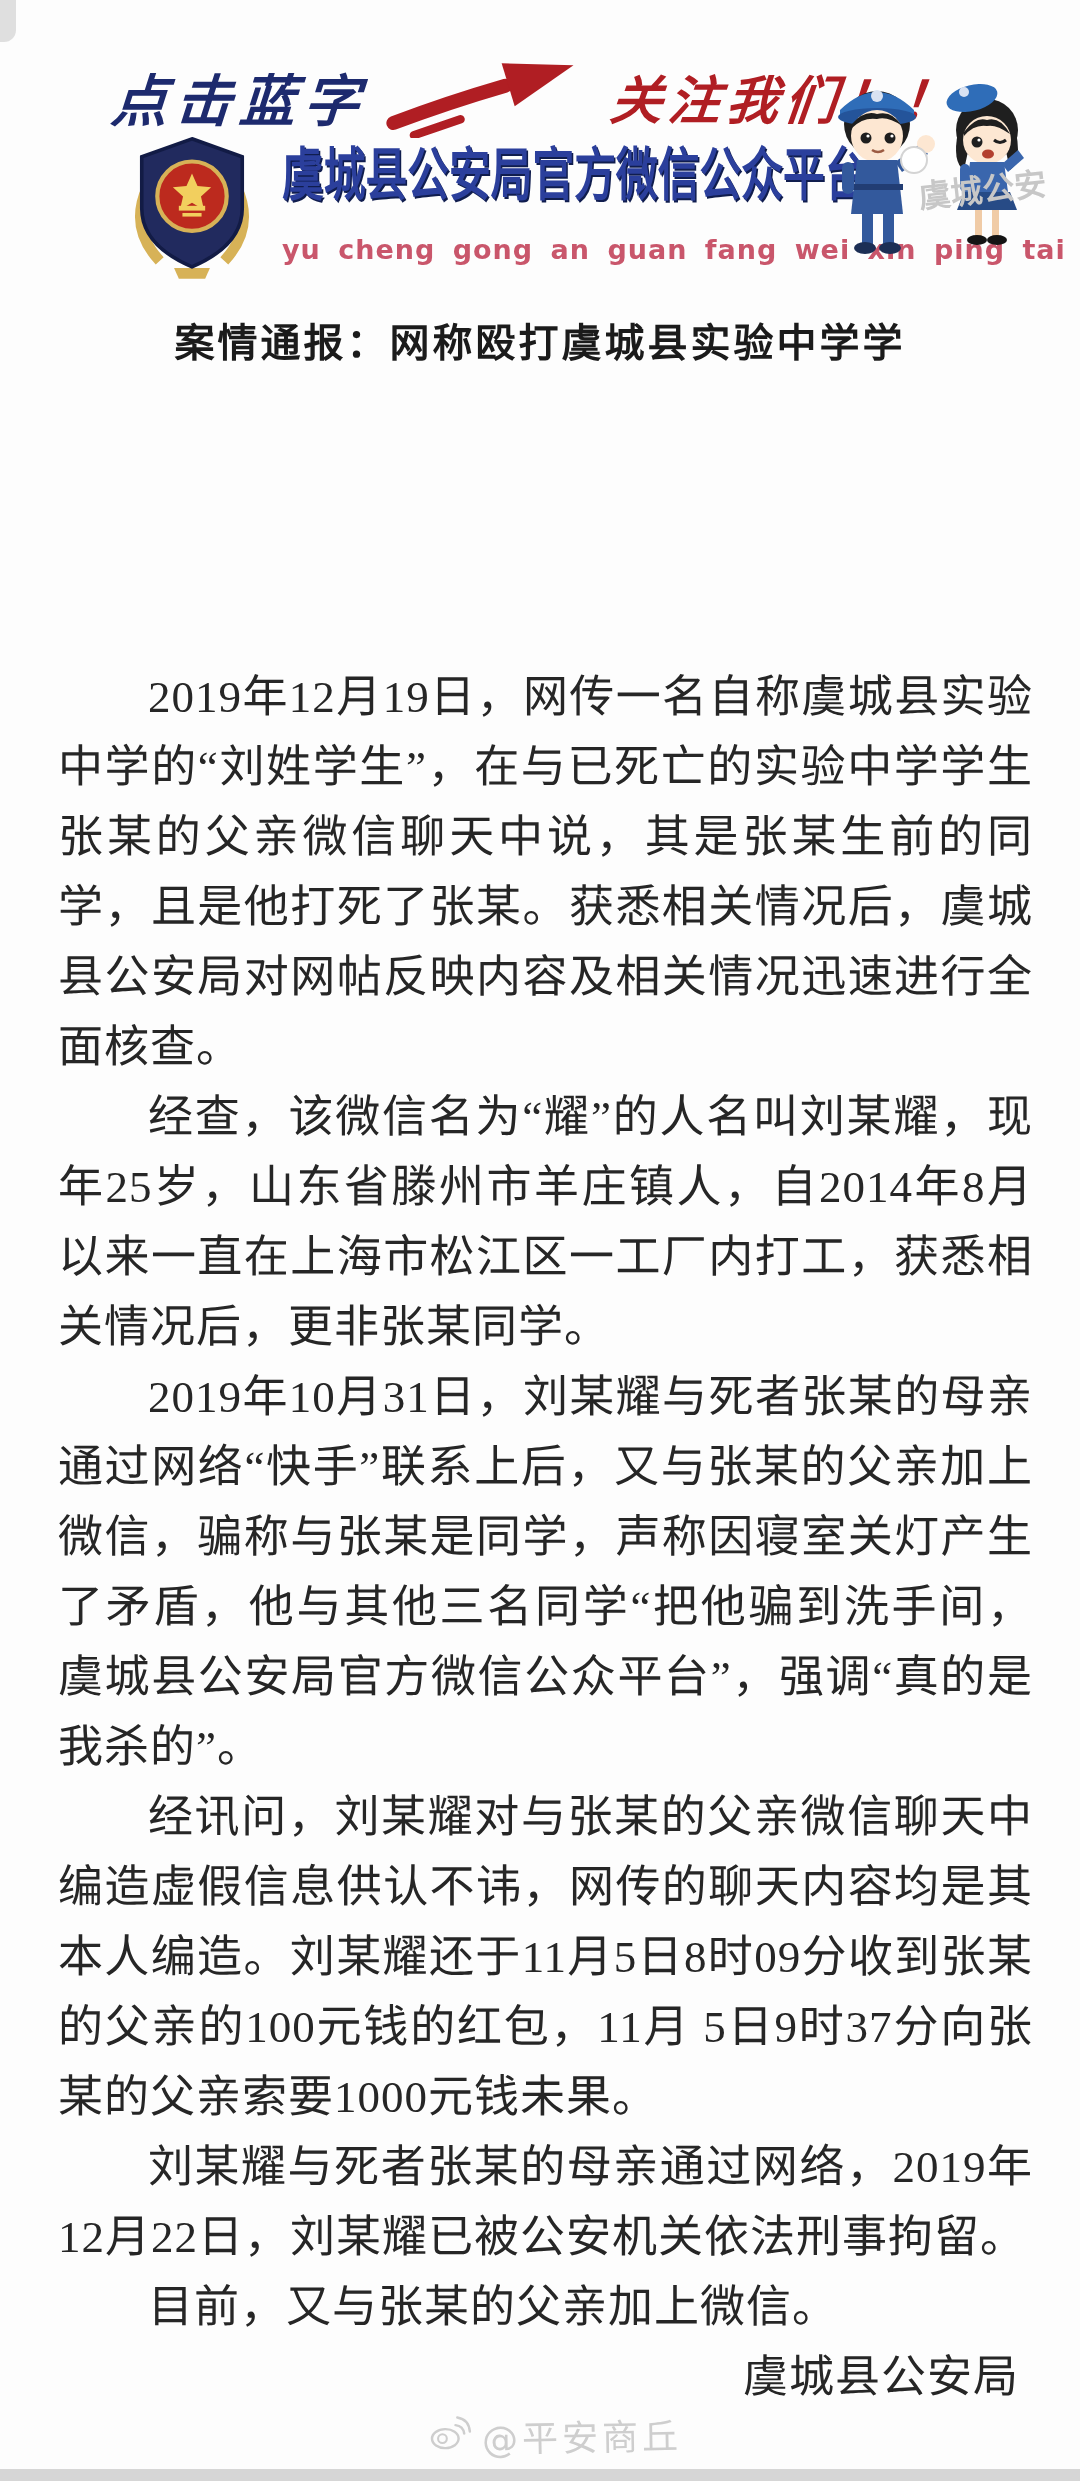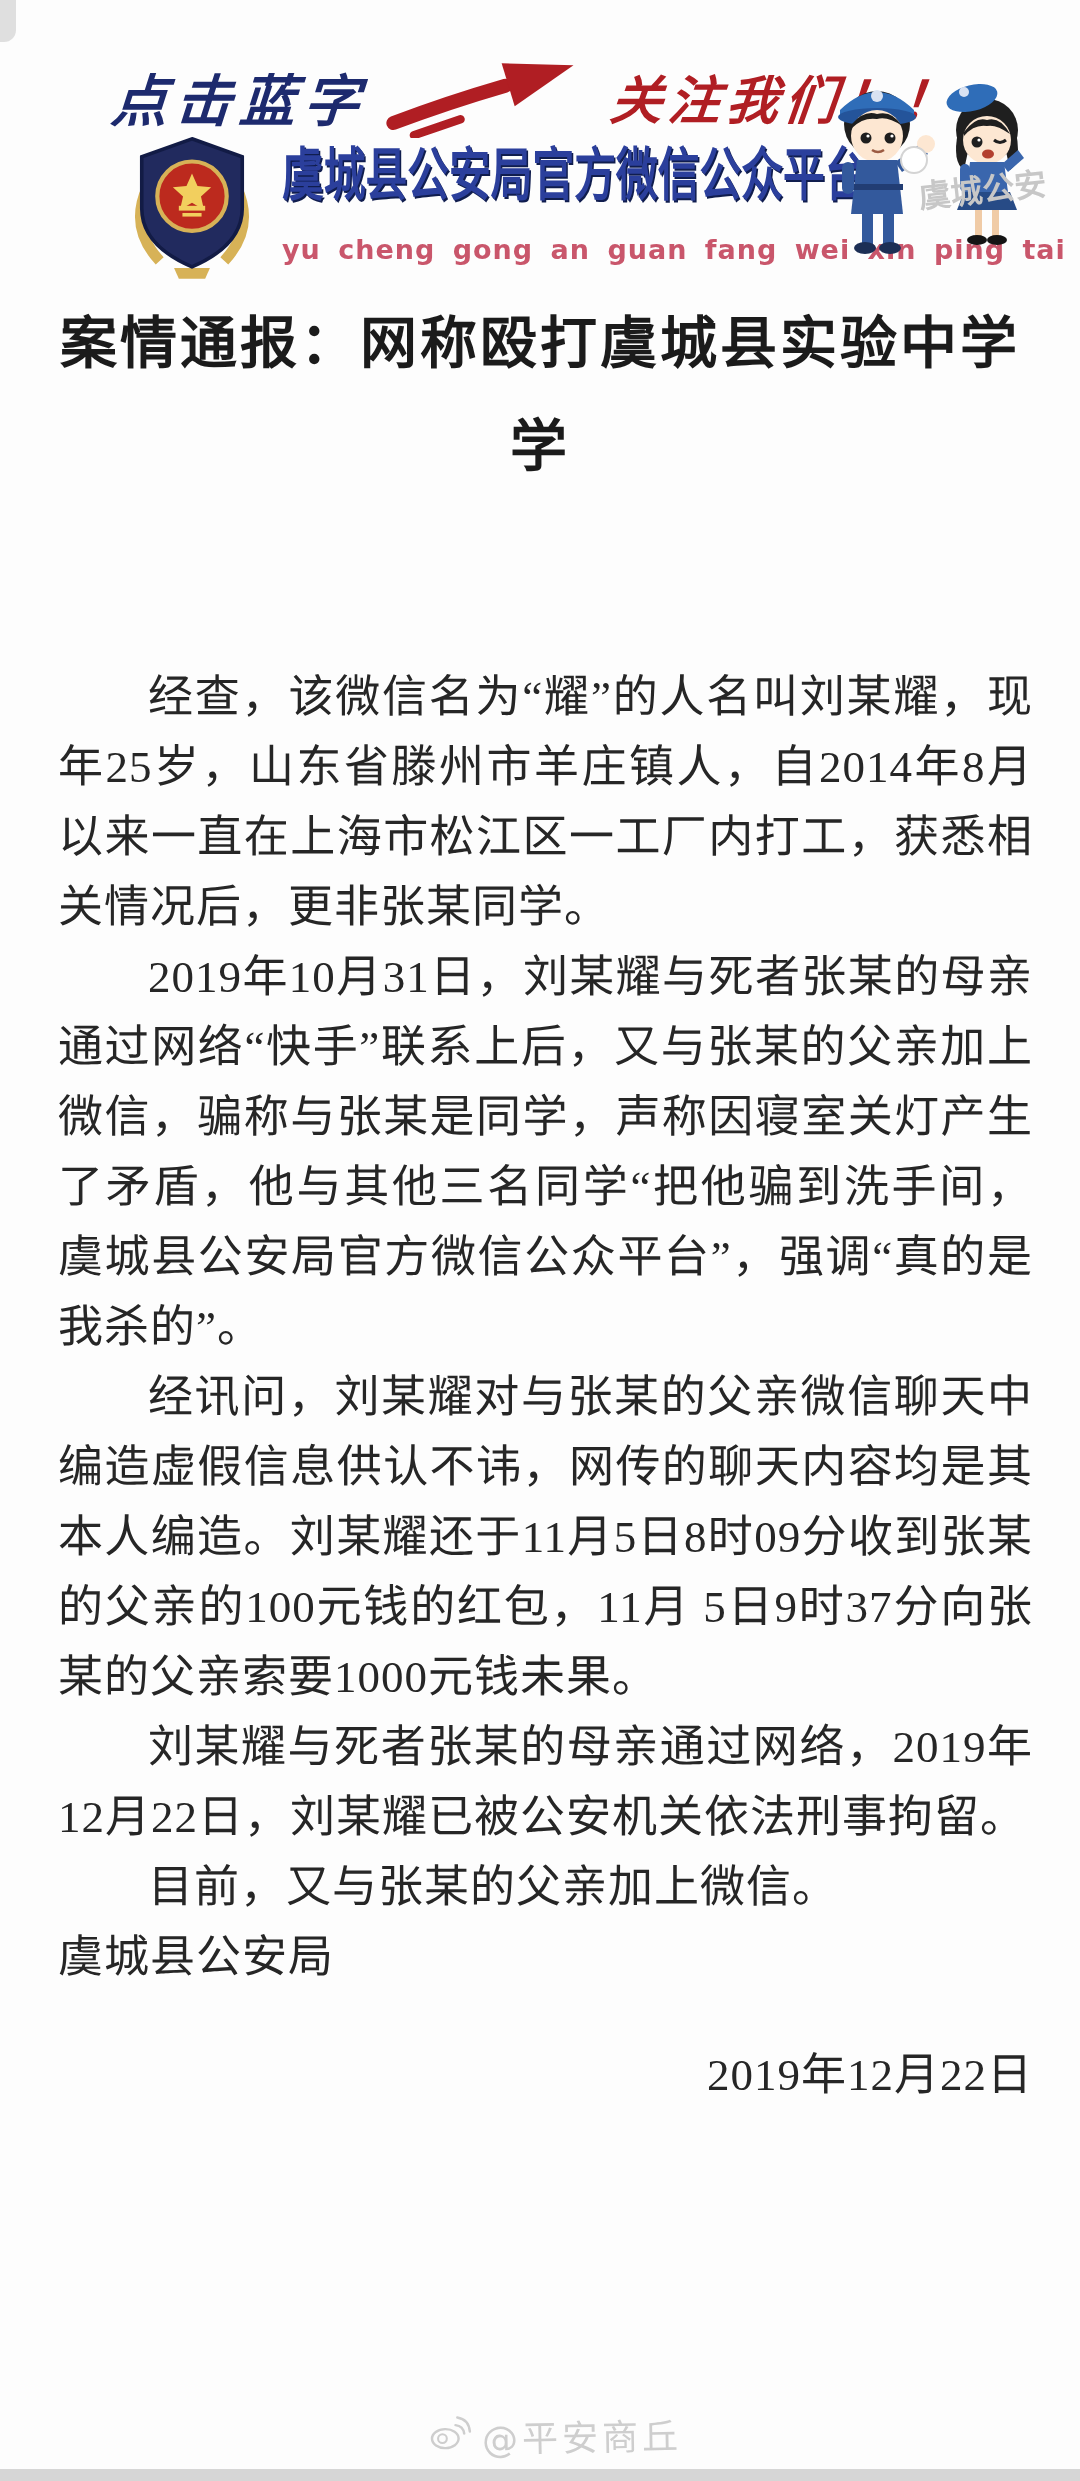--- a/index.html
+++ b/index.html
@@ -40,31 +40,31 @@
   .banner-pinyin{
     margin-top:22px;font-family:"DejaVu Sans","Liberation Sans",sans-serif;
     font-size:27px;font-weight:bold;color:#c9566b;white-space:nowrap;
     letter-spacing:1px;word-spacing:7px;
   }
   .mascots{position:absolute;left:802px;top:10px;width:262px;height:236px;}
   
   .title-block{
     position:absolute;top:292px;left:40px;width:1000px;text-align:center;
     font-family:"DejaVu Sans","Liberation Sans",sans-serif;
-    font-weight:900;font-size:57px;line-height:103px;color:#1b1b1b;
+    font-weight:900;font-size:40px;line-height:103px;color:#1b1b1b;
     letter-spacing:3px;
   }
   
   .body-block{
     position:absolute;top:662px;left:58px;width:975px;
     font-size:45px;line-height:70px;color:#262626;text-align:justify;
     letter-spacing:1px;
   }
   .body-block p{margin:0;text-indent:2em;}
-  .body-block p.sig{text-indent:0;text-align:left;padding-right:14px;}
+  .body-block p.sig{text-indent:0;text-align:right;padding-right:14px;}
   .body-block p.date{text-indent:0;text-align:right;padding-right:0;margin-top:48px;}
   
   .watermark{
     position:absolute;left:428px;bottom:20px;display:flex;align-items:center;gap:10px;
     color:#c9c9c9;font-size:36px;letter-spacing:4px;
     font-family:"DejaVu Sans","Liberation Sans",sans-serif;
     transform:rotate(-1deg);opacity:.9;
   }
   .bottom-edge{
     position:absolute;left:0;bottom:0;width:1080px;height:12px;background:#d6d6d6;
@@ -157,20 +157,21 @@
         <text x="118" y="150" fill="#c7c7c7" font-size="32" font-weight="bold" transform="rotate(-6 118 150)">虞城公安</text>
       </svg>
     </div>
   </header>
 
   <section class="title-block">
     <div>案情通报：网称殴打虞城县实验中学学</div>
   </section>
 
   <section class="body-block">
+    <p>2019年12月19日，网传一名自称虞城县实验中学的“刘姓学生”，在与已死亡的实验中学学生张某的父亲微信聊天中说，其是张某生前的同学，且是他打死了张某。获悉相关情况后，虞城县公安局对网帖反映内容及相关情况迅速进行全面核查。</p>
     <p>经查，该微信名为“耀”的人名叫刘某耀，现年25岁，山东省滕州市羊庄镇人，自2014年8月以来一直在上海市松江区一工厂内打工，获悉相关情况后，更非张某同学。</p>
     <p>2019年10月31日，刘某耀与死者张某的母亲通过网络“快手”联系上后，又与张某的父亲加上微信，骗称与张某是同学，声称因寝室关灯产生了矛盾，他与其他三名同学“把他骗到洗手间，虞城县公安局官方微信公众平台”，强调“真的是我杀的”。</p>
     <p>经讯问，刘某耀对与张某的父亲微信聊天中编造虚假信息供认不讳，网传的聊天内容均是其本人编造。刘某耀还于11月5日8时09分收到张某的父亲的100元钱的红包，11月 5日9时37分向张某的父亲索要1000元钱未果。</p>
     <p>刘某耀与死者张某的母亲通过网络，2019年12月22日，刘某耀已被公安机关依法刑事拘留。</p>
     <p>目前，又与张某的父亲加上微信。</p>
     <p class="sig">虞城县公安局</p>
     <p class="date">2019年12月22日</p>
   </section>
 
   <div class="watermark">

